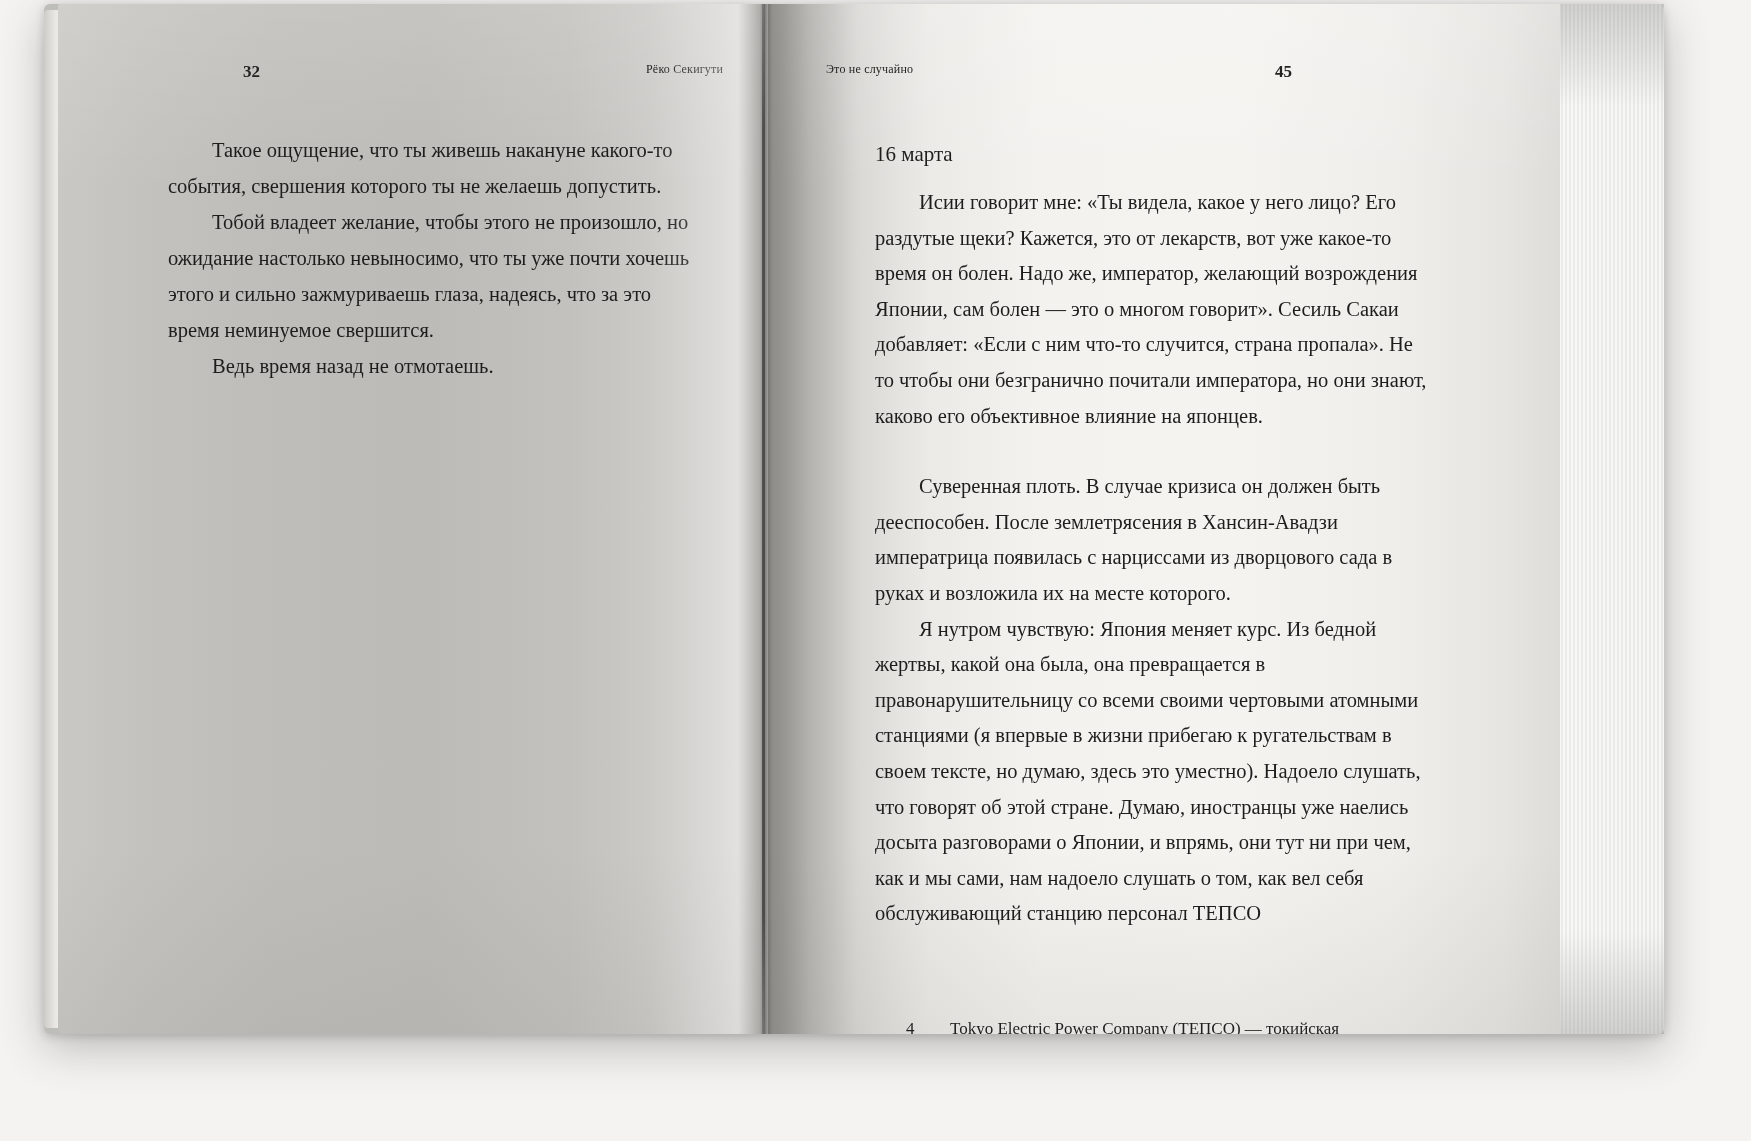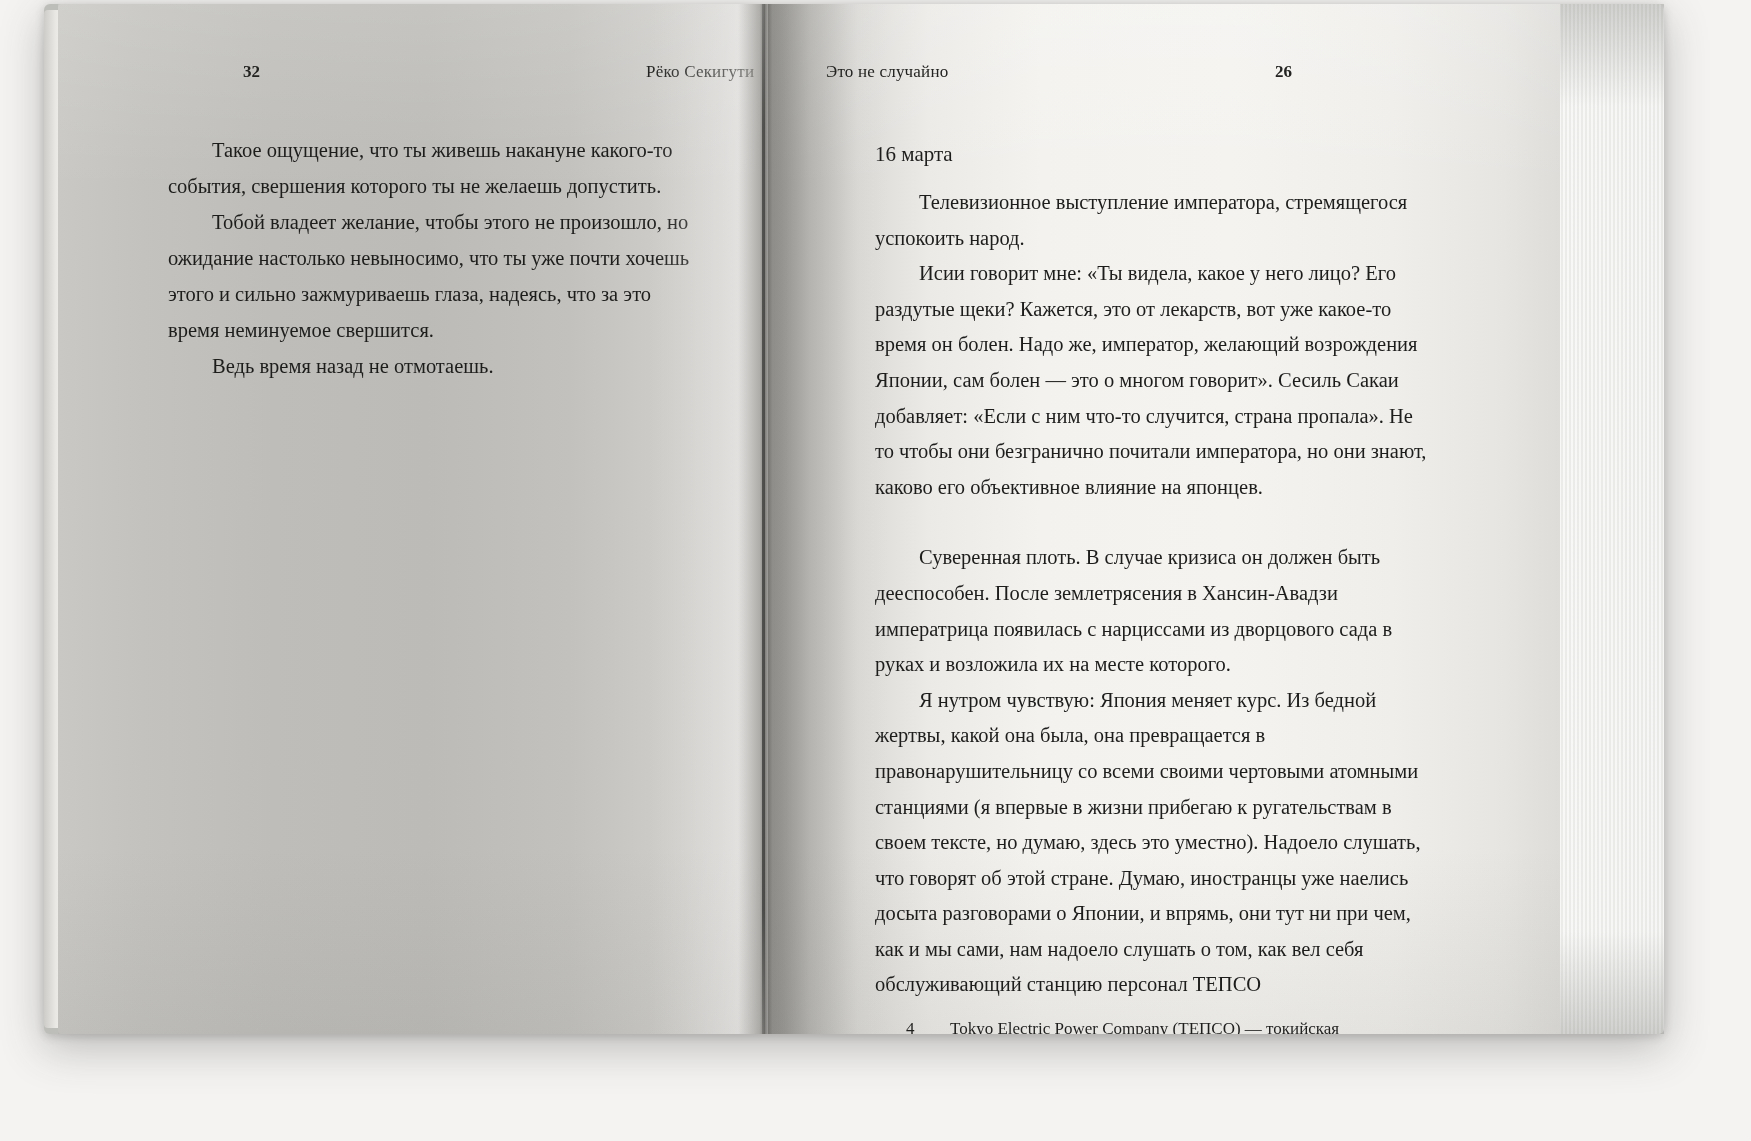--- a/index.html
+++ b/index.html
@@ -166,21 +166,21 @@
 
   
   .text-col {
     position: absolute;
     color: #1d1d1c;
   }
 
   .running-head {
     position: absolute;
     top: 58px;
-    font-size: 17px;
+    font-size: 12px;
     letter-spacing: 0.2px;
     color: #232321;
     white-space: nowrap;
     font-family: Liberation Serif, serif;
   }
   .folio {
     position: absolute;
     top: 58px;
     font-size: 17px;
     font-weight: 600;
@@ -298,26 +298,25 @@
 
     <div class="page page-right">
       <div class="page-sheen"></div>
     </div>
 
     <div class="right-curve"></div>
 
     <div style="position:absolute;left:0;top:0;width:100%;height:100%;pointer-events:none;">
       <div class="running-head right-head">Это не случайно</div>
 
-      <div class="folio right-folio">26</div>
+      <div class="folio right-folio">45</div>
 
       <div class="right-date">16 марта</div>
 
       <div class="text-col right-body">
-        <p class="para">Телевизионное выступление императора, стремящегося успокоить народ.</p>
         <p class="para">Исии говорит мне: «Ты видела, какое у него лицо? Его раздутые щеки? Кажется, это от лекарств, вот уже какое-то время он болен. Надо же, император, желающий возрождения Японии, сам болен — это о многом говорит». Сесиль Сакаи добавляет: «Если с ним что-то случится, страна пропала». Не то чтобы они безгранично почитали императора, но они знают, каково его объективное влияние на японцев.</p>
 
         <div class="para-gap"></div>
 
         <p class="para">Суверенная плоть. В случае кризиса он должен быть дееспособен. После землетрясения в Хансин-Авадзи императрица появилась с нарциссами из дворцового сада в руках и возложила их на месте которого.</p>
         <p class="para"><span>Я нутром чувствую: Япония меняет курс. Из бедной жертвы, какой она была, она превращается в правонарушительницу со всеми своими чертовыми атомными станциями (я впервые в жизни прибегаю к ругательствам в своем тексте, но думаю, здесь это уместно). Надоело слушать, что говорят об этой стране. Думаю, иностранцы уже наелись досыта разговорами о Японии, и впрямь, они тут ни при чем, как и мы сами, нам надоело слушать о том, как вел себя обслуживающий станцию персонал ТЕПСО</span></p>
       </div>
 
       <div class="footnote"><span class="fn-num">4</span><span>Tokyo Electric Power Company (ТЕПСО) — токийская энергетическая компания.</span></div>
     </div>

